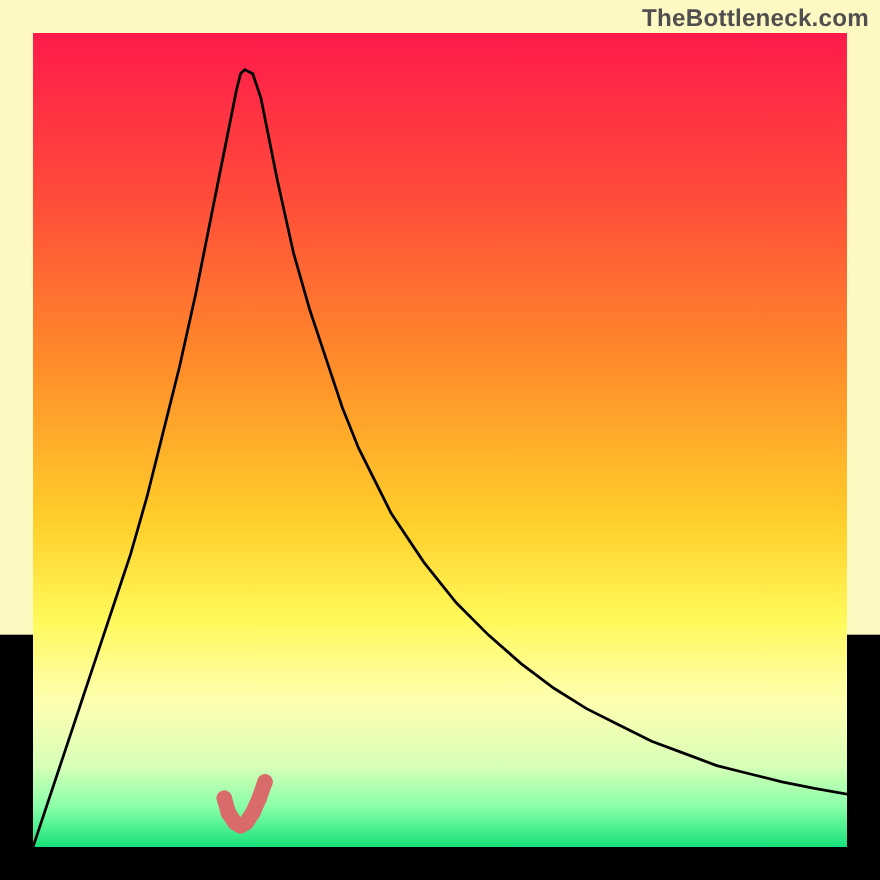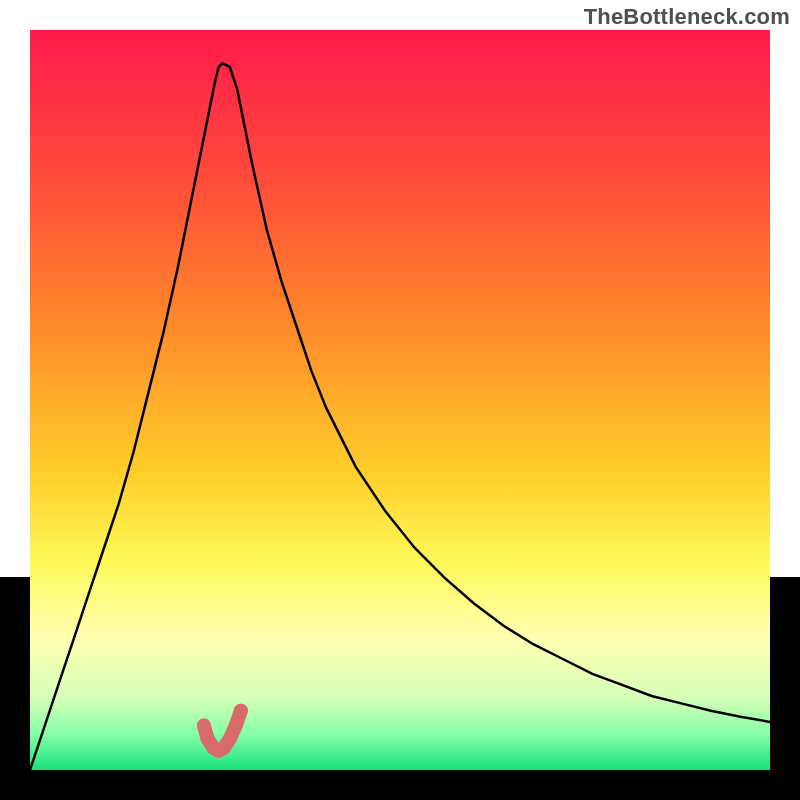--- a/index.html
+++ b/index.html
@@ -10,21 +10,21 @@
     background: #000;
     position: relative;
     font-family: Arial, Helvetica, sans-serif;
   }
   .frame {
     position: absolute;
     top: 0;
     left: 0;
     width: 800px;
     height: 577px;
-    background: #ffffff;
+    background: #fef9c3;
   }
   .plot {
     position: absolute;
     top: 30px;
     left: 30px;
     width: 740px;
     height: 740px;
     overflow: hidden;
   }
   .watermark {

